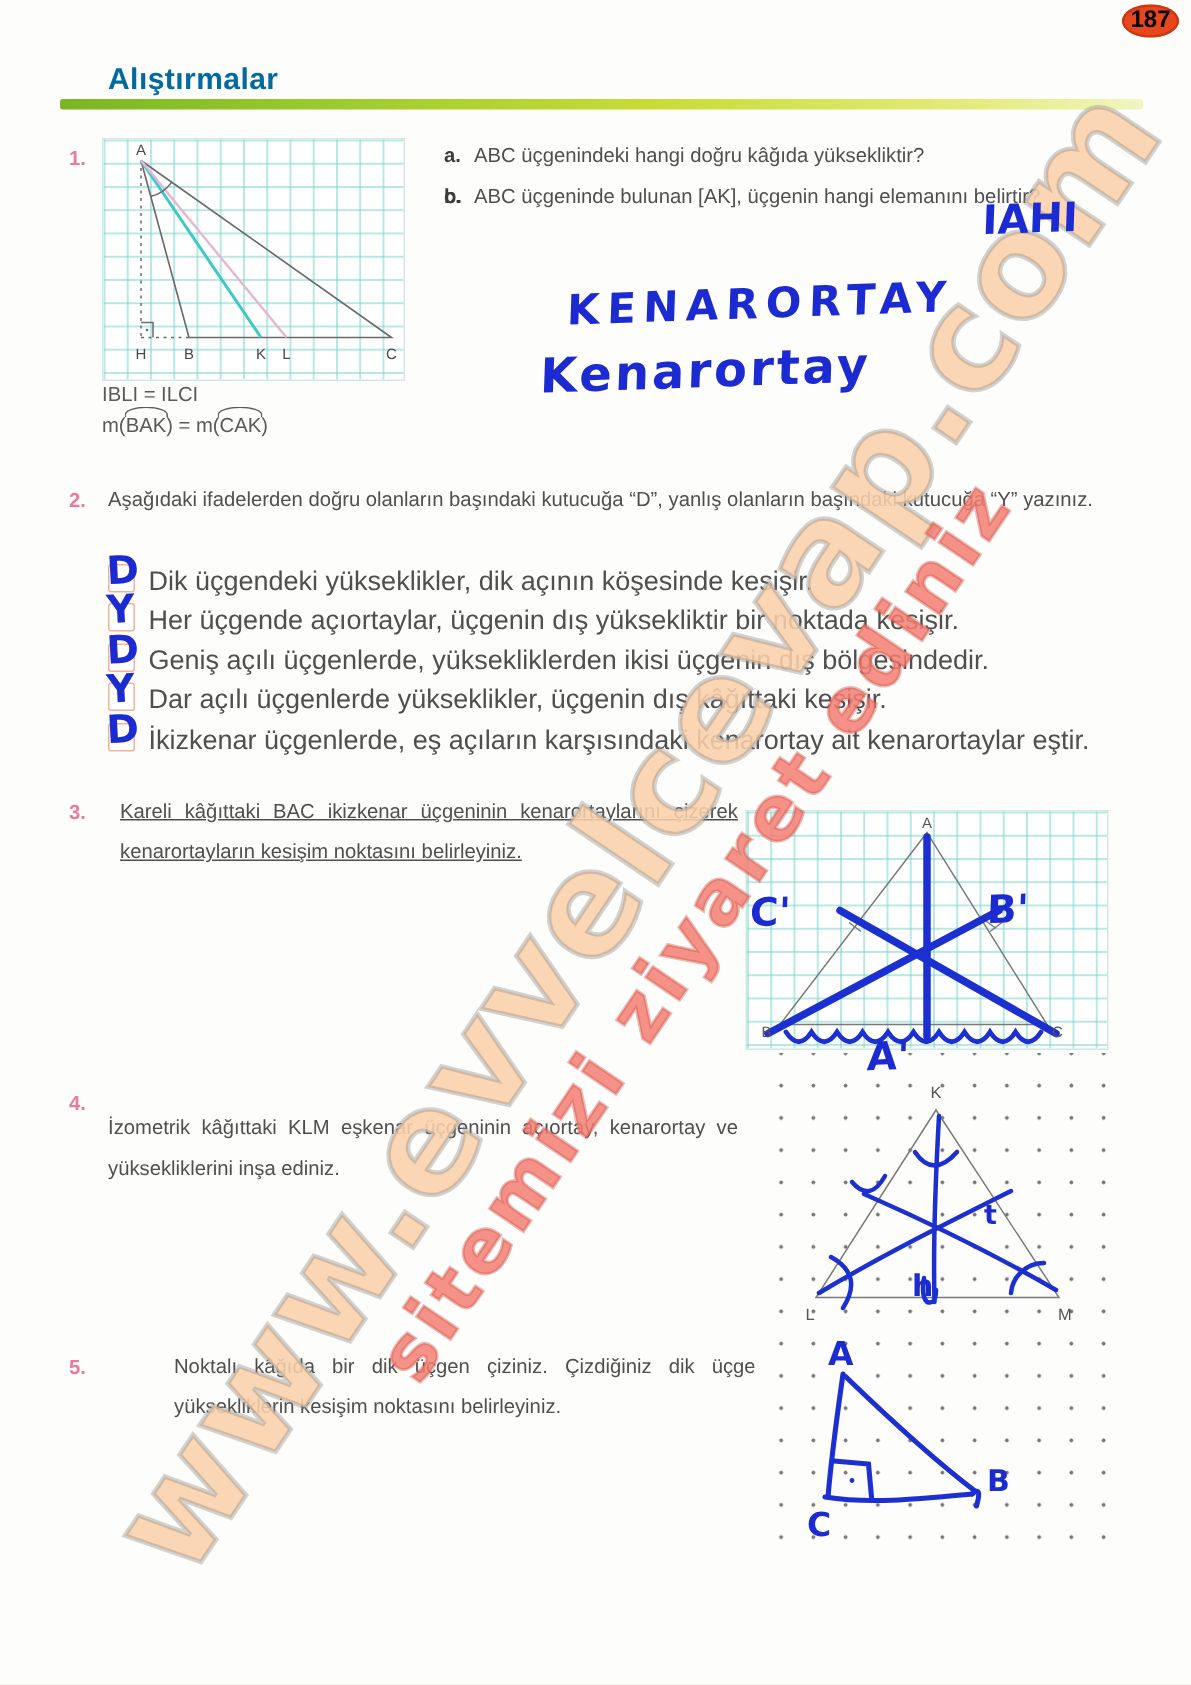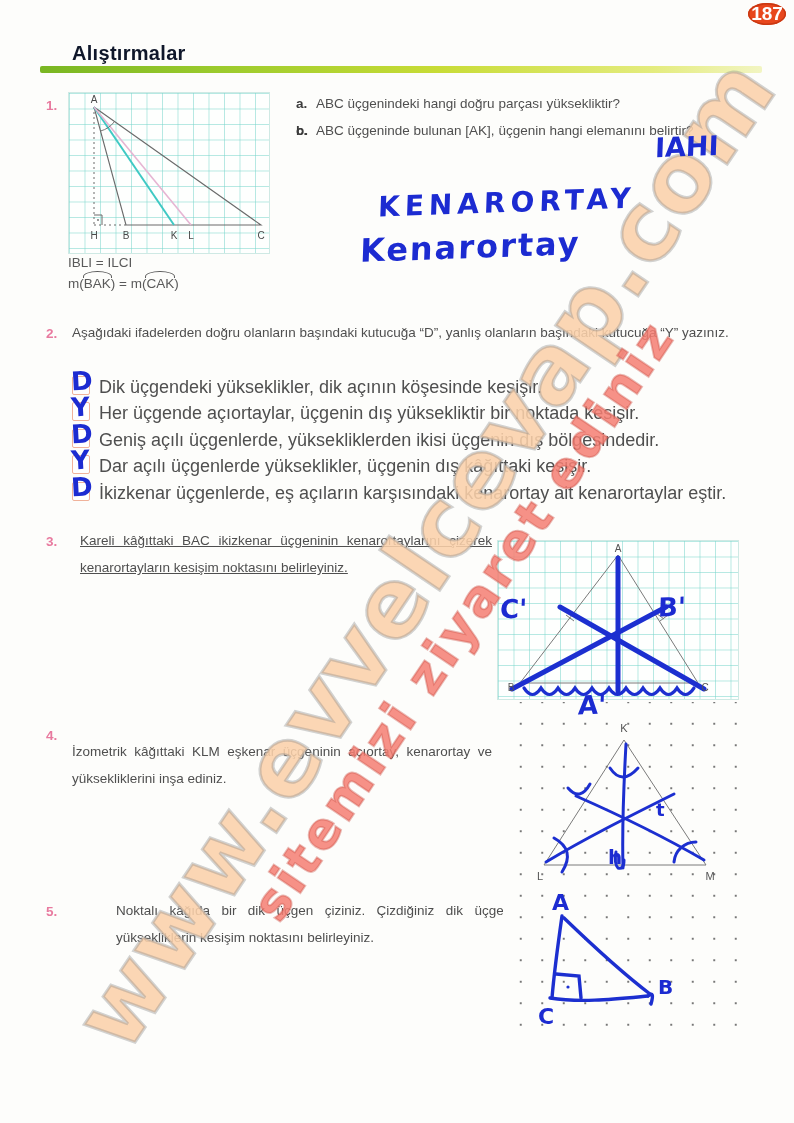--- a/index.html
+++ b/index.html
@@ -5,26 +5,26 @@
   html,body{margin:0;padding:0;background:#e9e9e6;}
   .page{
     position:relative; width:794px; height:1123px; margin:0 auto;
     background:#fdfdfb; overflow:hidden;
     font-family:"Liberation Sans", sans-serif; color:#4f4f4f;
   }
   
   .badge{
     position:absolute; top:3px; right:8px; width:38px; height:22px;
     background:#e8471d; border-radius:50%;
-    color:#ffffff; font-size:19px; font-weight:bold; text-align:center; line-height:22px;
+    color:#000000; font-size:16px; font-weight:bold; text-align:center; line-height:22px;
     box-shadow:0 0 0 1.5px #c93812 inset;
   }
   .title{
     position:absolute; left:72px; top:42px;
-    font-size:20px; font-weight:bold; color:#0f172a; letter-spacing:.3px;
+    font-size:20px; font-weight:bold; color:#0369a1; letter-spacing:.3px;
   }
   .title-bar{
     position:absolute; left:40px; top:66px; width:722px; height:7px;
     background:linear-gradient(90deg,#79b622 0%,#9ccb2d 25%,#c8dc36 55%,#e4ec7e 85%,#f2f5c2 100%);
     border-radius:2px;
   }
   
   .qnum{position:absolute; font-size:13.5px; font-weight:bold; color:#e87a9f;}
   .qtext{position:absolute; font-size:13.5px; line-height:27px; color:#4f4f4f; text-align:justify;}
   .qitem{position:relative; padding-left:20px;}
@@ -128,21 +128,21 @@
       <text x="192" y="146" font-size="10" fill="#4a4a4a" text-anchor="middle">C</text>
     </svg>
   </div>
 
   <div class="caption" style="left:68px; top:255px;">IBLI = ILCI</div>
   <div class="caption" style="left:68px; top:276px;"><span>m(</span><span class="hat">BAK</span><span>) = m(</span><span class="hat">CAK</span><span>)</span></div>
 
   <div class="qtext" style="left:296px; top:90px; width:424px;">
     <div class="qitem">
       <span class="qlabel">a.</span>
-      <span>ABC üçgenindeki hangi doğru parçası yüksekliktir?</span>
+      <span>ABC üçgenindeki hangi doğru kâğıda yüksekliktir?</span>
     </div>
     <div class="qitem">
       <span class="qlabel">b.</span>
     </div>
     <div class="qitem">
       <span class="qlabel">c.</span>
       <span>ABC üçgeninde bulunan [AK], üçgenin hangi elemanını belirtir?</span>
     </div>
   </div>
 

